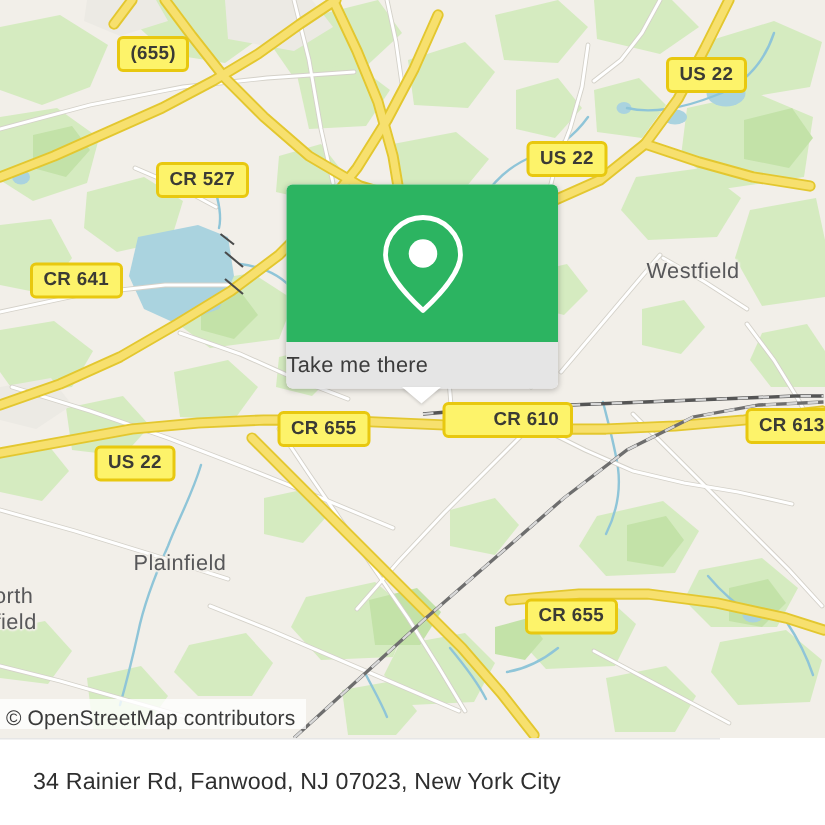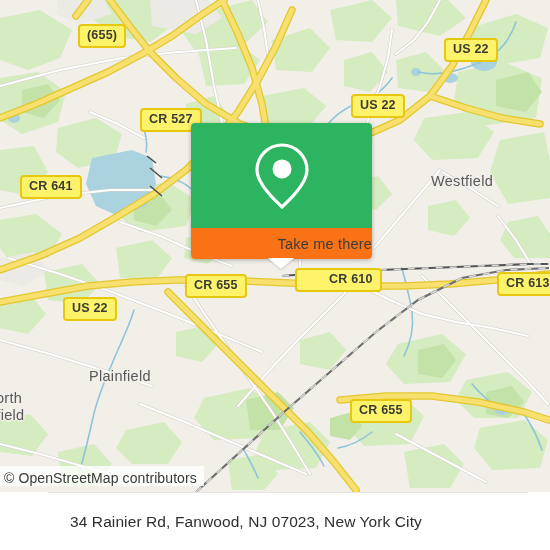--- a/index.html
+++ b/index.html
@@ -93,25 +93,25 @@
     align-items: center;
     justify-content: center;
     overflow: hidden;
   }
   #popup-footer {
     position: absolute;
     left: 0;
     top: 105px;
     width: 181px;
     height: 31px;
-    background: #f97316;
+    background: #e5e5e5;
     border-radius: 0 0 4px 4px;
     display: flex;
     align-items: center;
-    justify-content: flex-end;
+    justify-content: flex-start;
   }
   #popup-label {
     color: #3c3c3c;
     font-family: "Liberation Sans", sans-serif;
     font-size: 14.5px;
     letter-spacing: 0.2px;
   }
   #popup-tail {
     position: absolute;
     left: 77px;
@@ -148,21 +148,20 @@
     top: 492px;
     width: 480px;
     height: 58px;
     background: #ffffff;
     border-top: 1px solid #e6e6e6;
     display: flex;
     align-items: center;
     justify-content: space-between;
     box-sizing: border-box;
     padding: 0 14px 0 22px;
-    margin-left: 48px;
   }
   #address-text {
     color: #2f2f2f;
     font-family: "Liberation Sans", sans-serif;
     font-size: 15.5px;
     letter-spacing: 0.1px;
     white-space: nowrap;
   }
   #moovit-logo {
     display: flex;
@@ -360,21 +359,21 @@
 
         <g stroke="#4a4a4a" stroke-width="1.4">
           <path d="M150,168 L162,178"></path>
           <path d="M150,186 L162,196"></path>
           <path d="M147,156 L156,163"></path>
         </g>
       </g>
     </svg>
 
     <div class="shield" style="left:78px;  top:24px;">(655)</div>
-    <div class="shield" style="left:104px; top:108px;margin-left:36px;">CR 527</div>
+    <div class="shield" style="left:104px; top:108px;">CR 527</div>
     <div class="shield" style="left:20px;  top:175px;">CR 641</div>
     <div class="shield" style="left:351px; top:94px;">US 22</div>
     <div class="shield" style="left:444px; top:38px;">US 22</div>
     <div class="shield" style="left:63px;  top:297px;">US 22</div>
     <div class="shield" style="left:185px; top:274px;">CR 655</div>
     <div class="shield" style="left:295px; top:268px;padding-left:32px;">CR 610</div>
     <div class="shield" style="left:497px; top:272px;">CR 613</div>
     <div class="shield" style="left:350px; top:399px;">CR 655</div>
 
     <div class="place-label" style="left:431px; top:173px;">Westfield</div>

